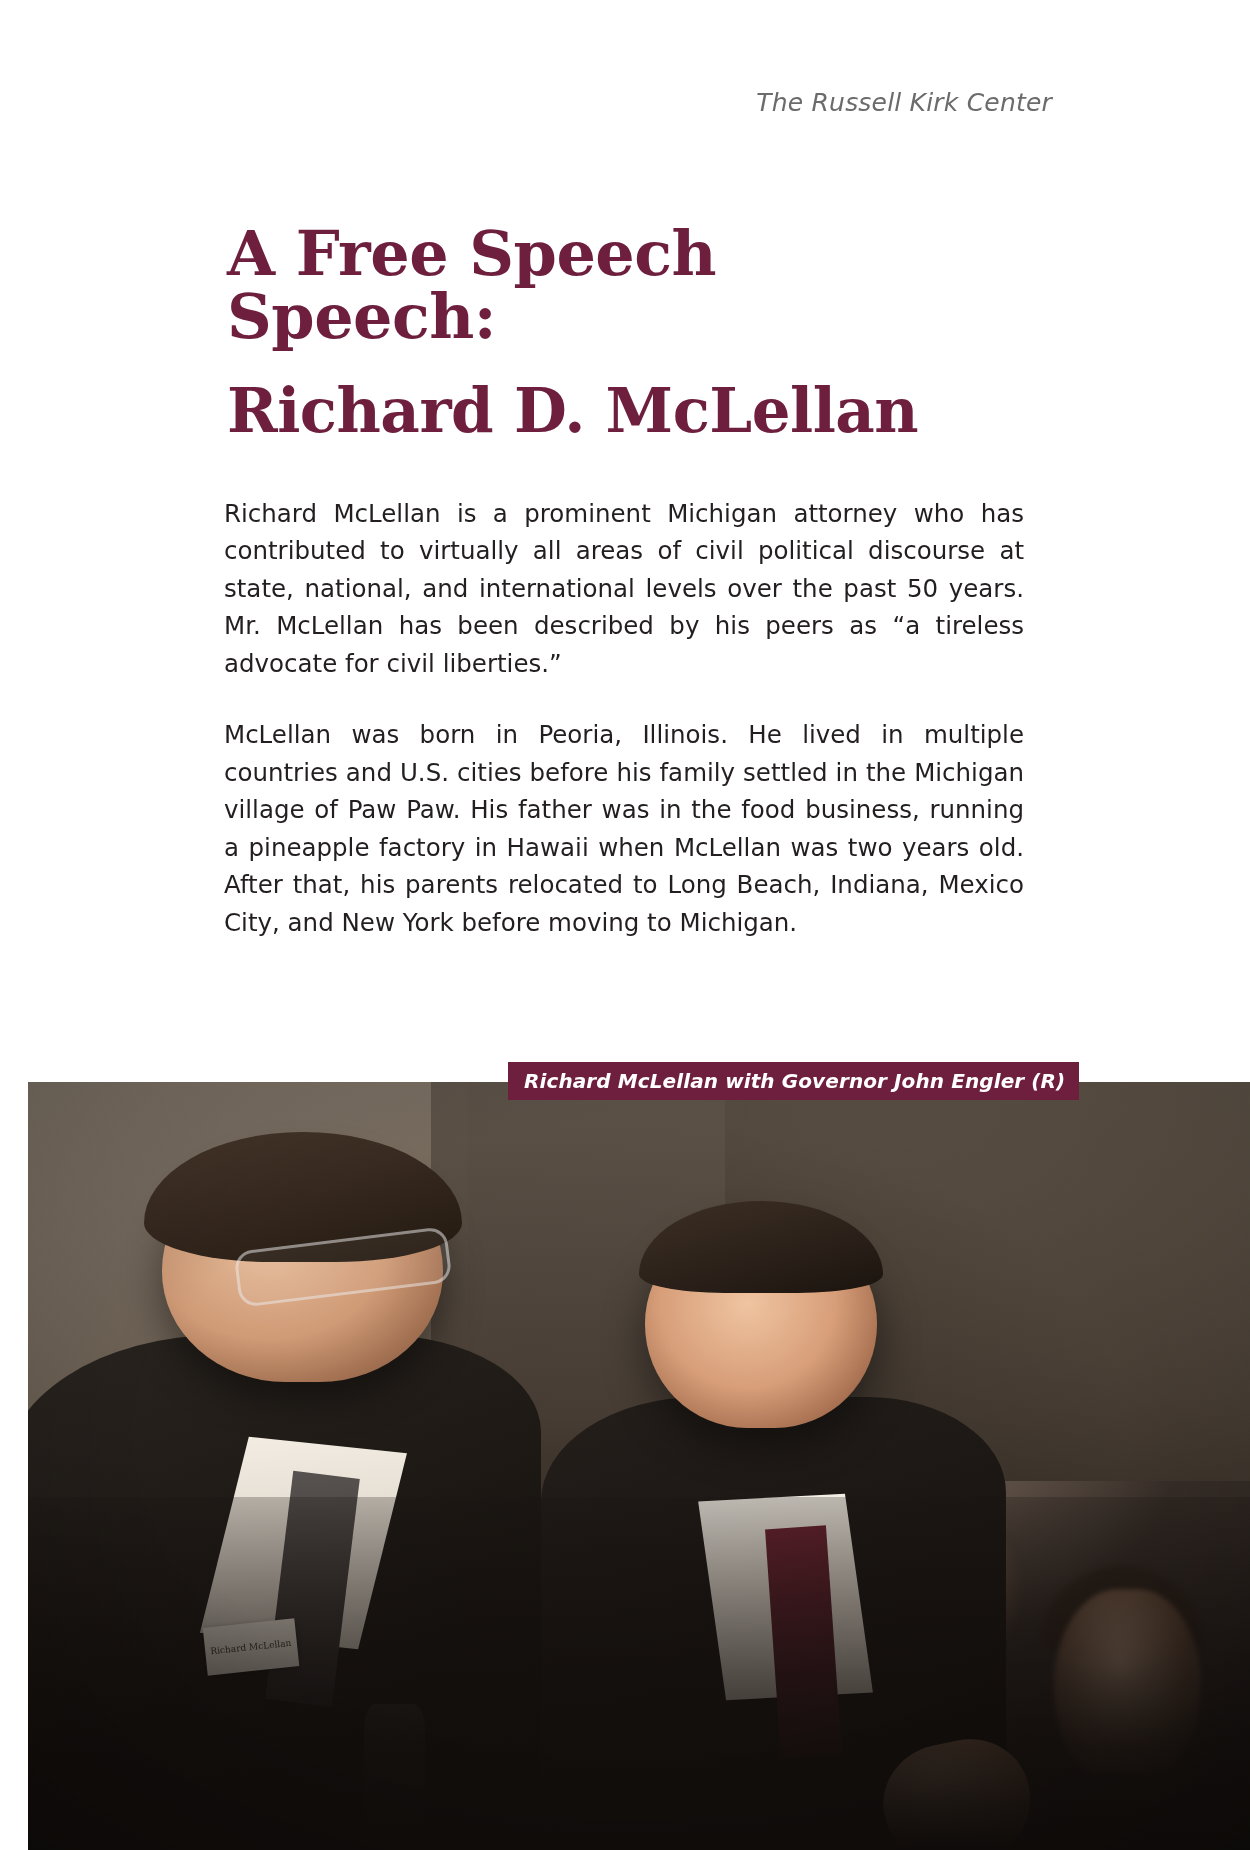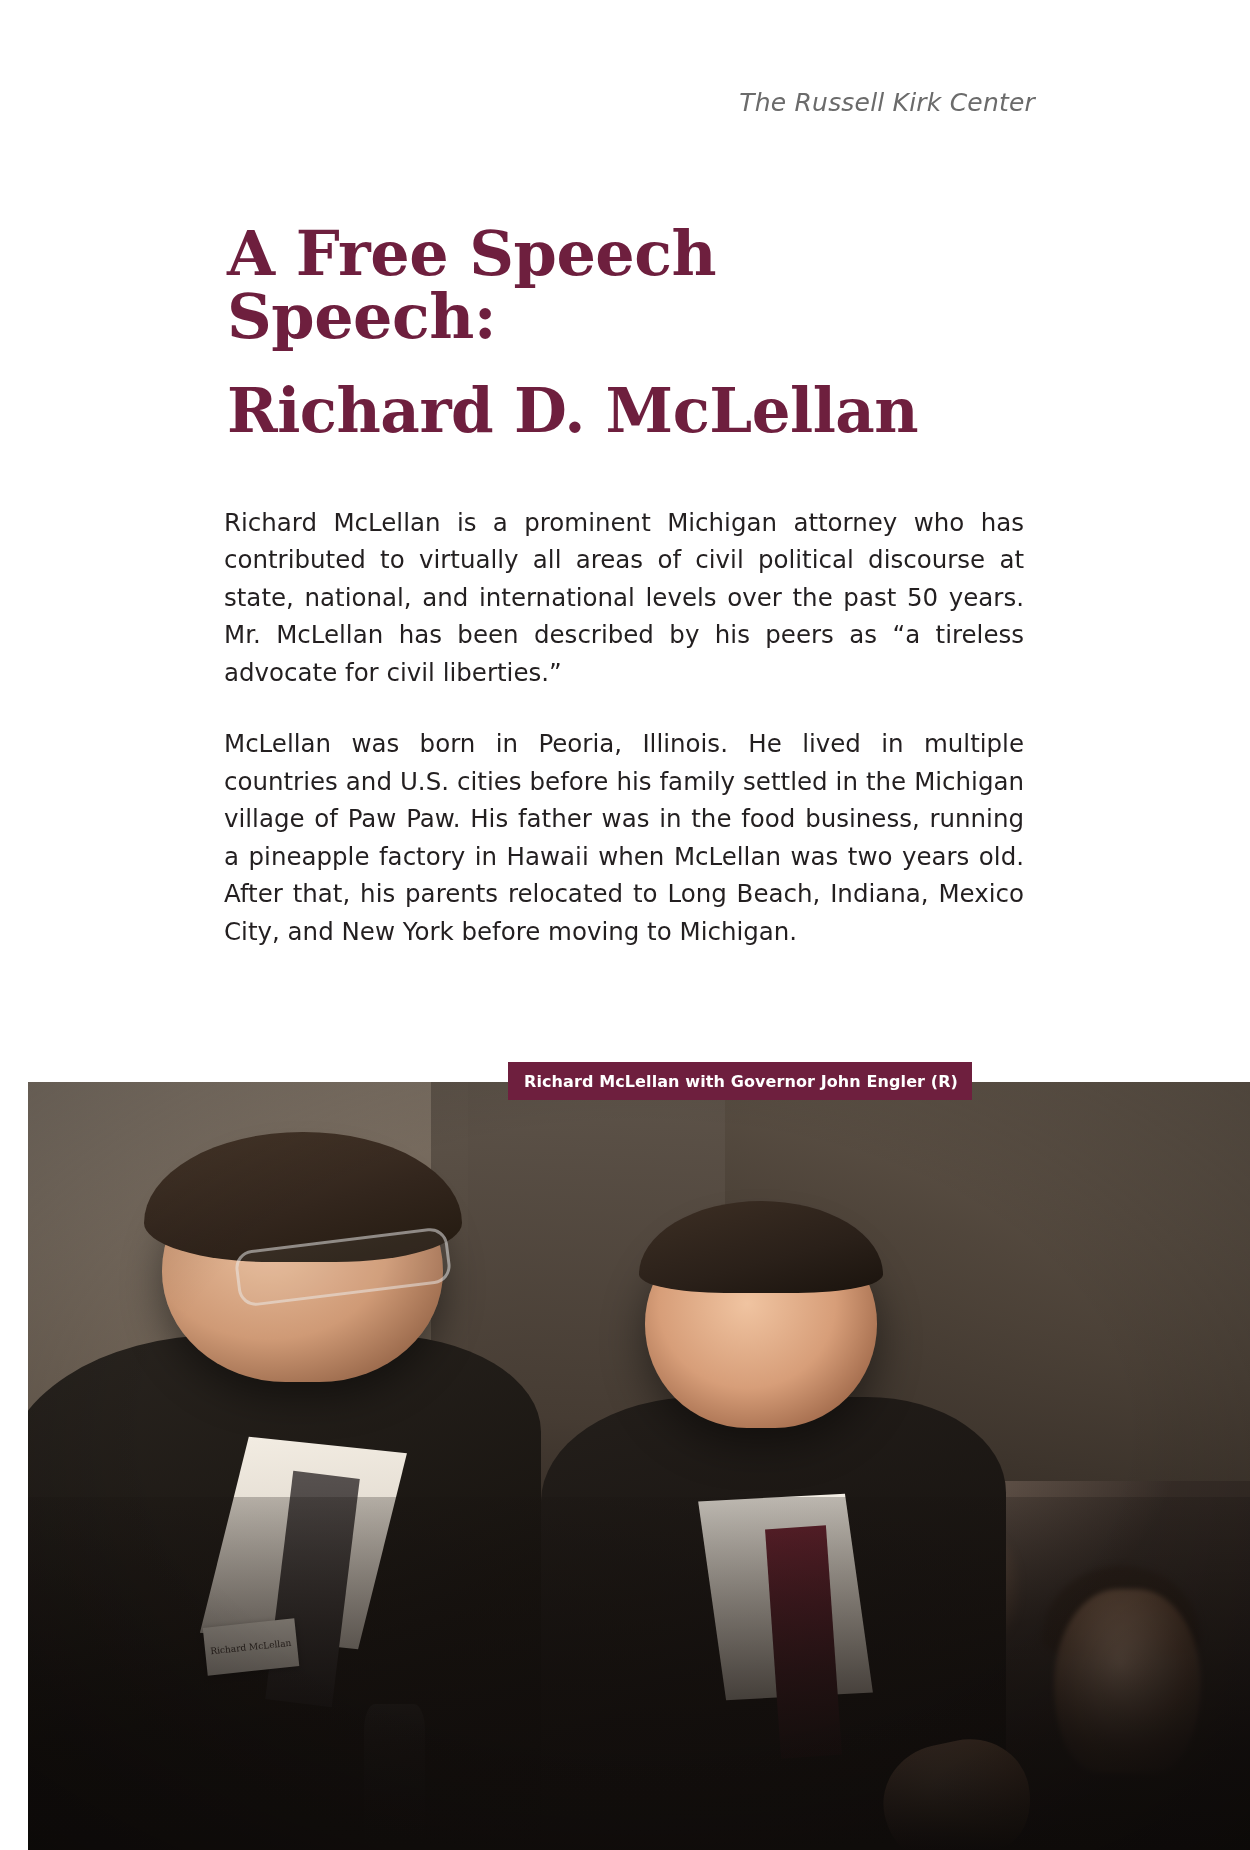--- a/index.html
+++ b/index.html
@@ -18,21 +18,21 @@
     position: relative;
     width: 1250px;
     height: 1850px;
     background: #ffffff;
   }
 
   
   .org-line {
     position: absolute;
     top: 88px;
-    right: 215px;
+    right: 198px;
     font-family: "DejaVu Sans", sans-serif;
     font-style: italic;
     font-size: 25px;
     color: #6b6b6b;
     letter-spacing: 0.2px;
     white-space: nowrap;
   }
 
   
   .title-block {
@@ -57,21 +57,21 @@
   }
 
   
   .body-block {
     position: absolute;
     left: 224px;
     top: 487px;
     width: 800px;
   }
   p.para {
-    margin: 17px 0 34px 0;
+    margin: 8px 0 34px 0;
     font-family: "DejaVu Sans", sans-serif;
     font-size: 24.5px;
     line-height: 1.53;
     color: #231f20;
     text-align: justify;
     text-justify: inter-word;
   }
   p.para:last-child {
     margin-bottom: 0;
   }
@@ -84,22 +84,23 @@
     height: 38px;
     background: #6e1f3e;
     color: #ffffff;
     display: flex;
     align-items: center;
     padding: 0 14px 0 16px;
     z-index: 5;
   }
   .caption-bar span {
     font-family: "DejaVu Sans", sans-serif;
+    font-style: italic;
     font-weight: bold;
-    font-size: 16px;
+    font-size: 20px;
     white-space: nowrap;
     letter-spacing: 0.1px;
   }
 
   
   .photo {
     position: absolute;
     left: 28px;
     top: 1082px;
     width: 1222px;

